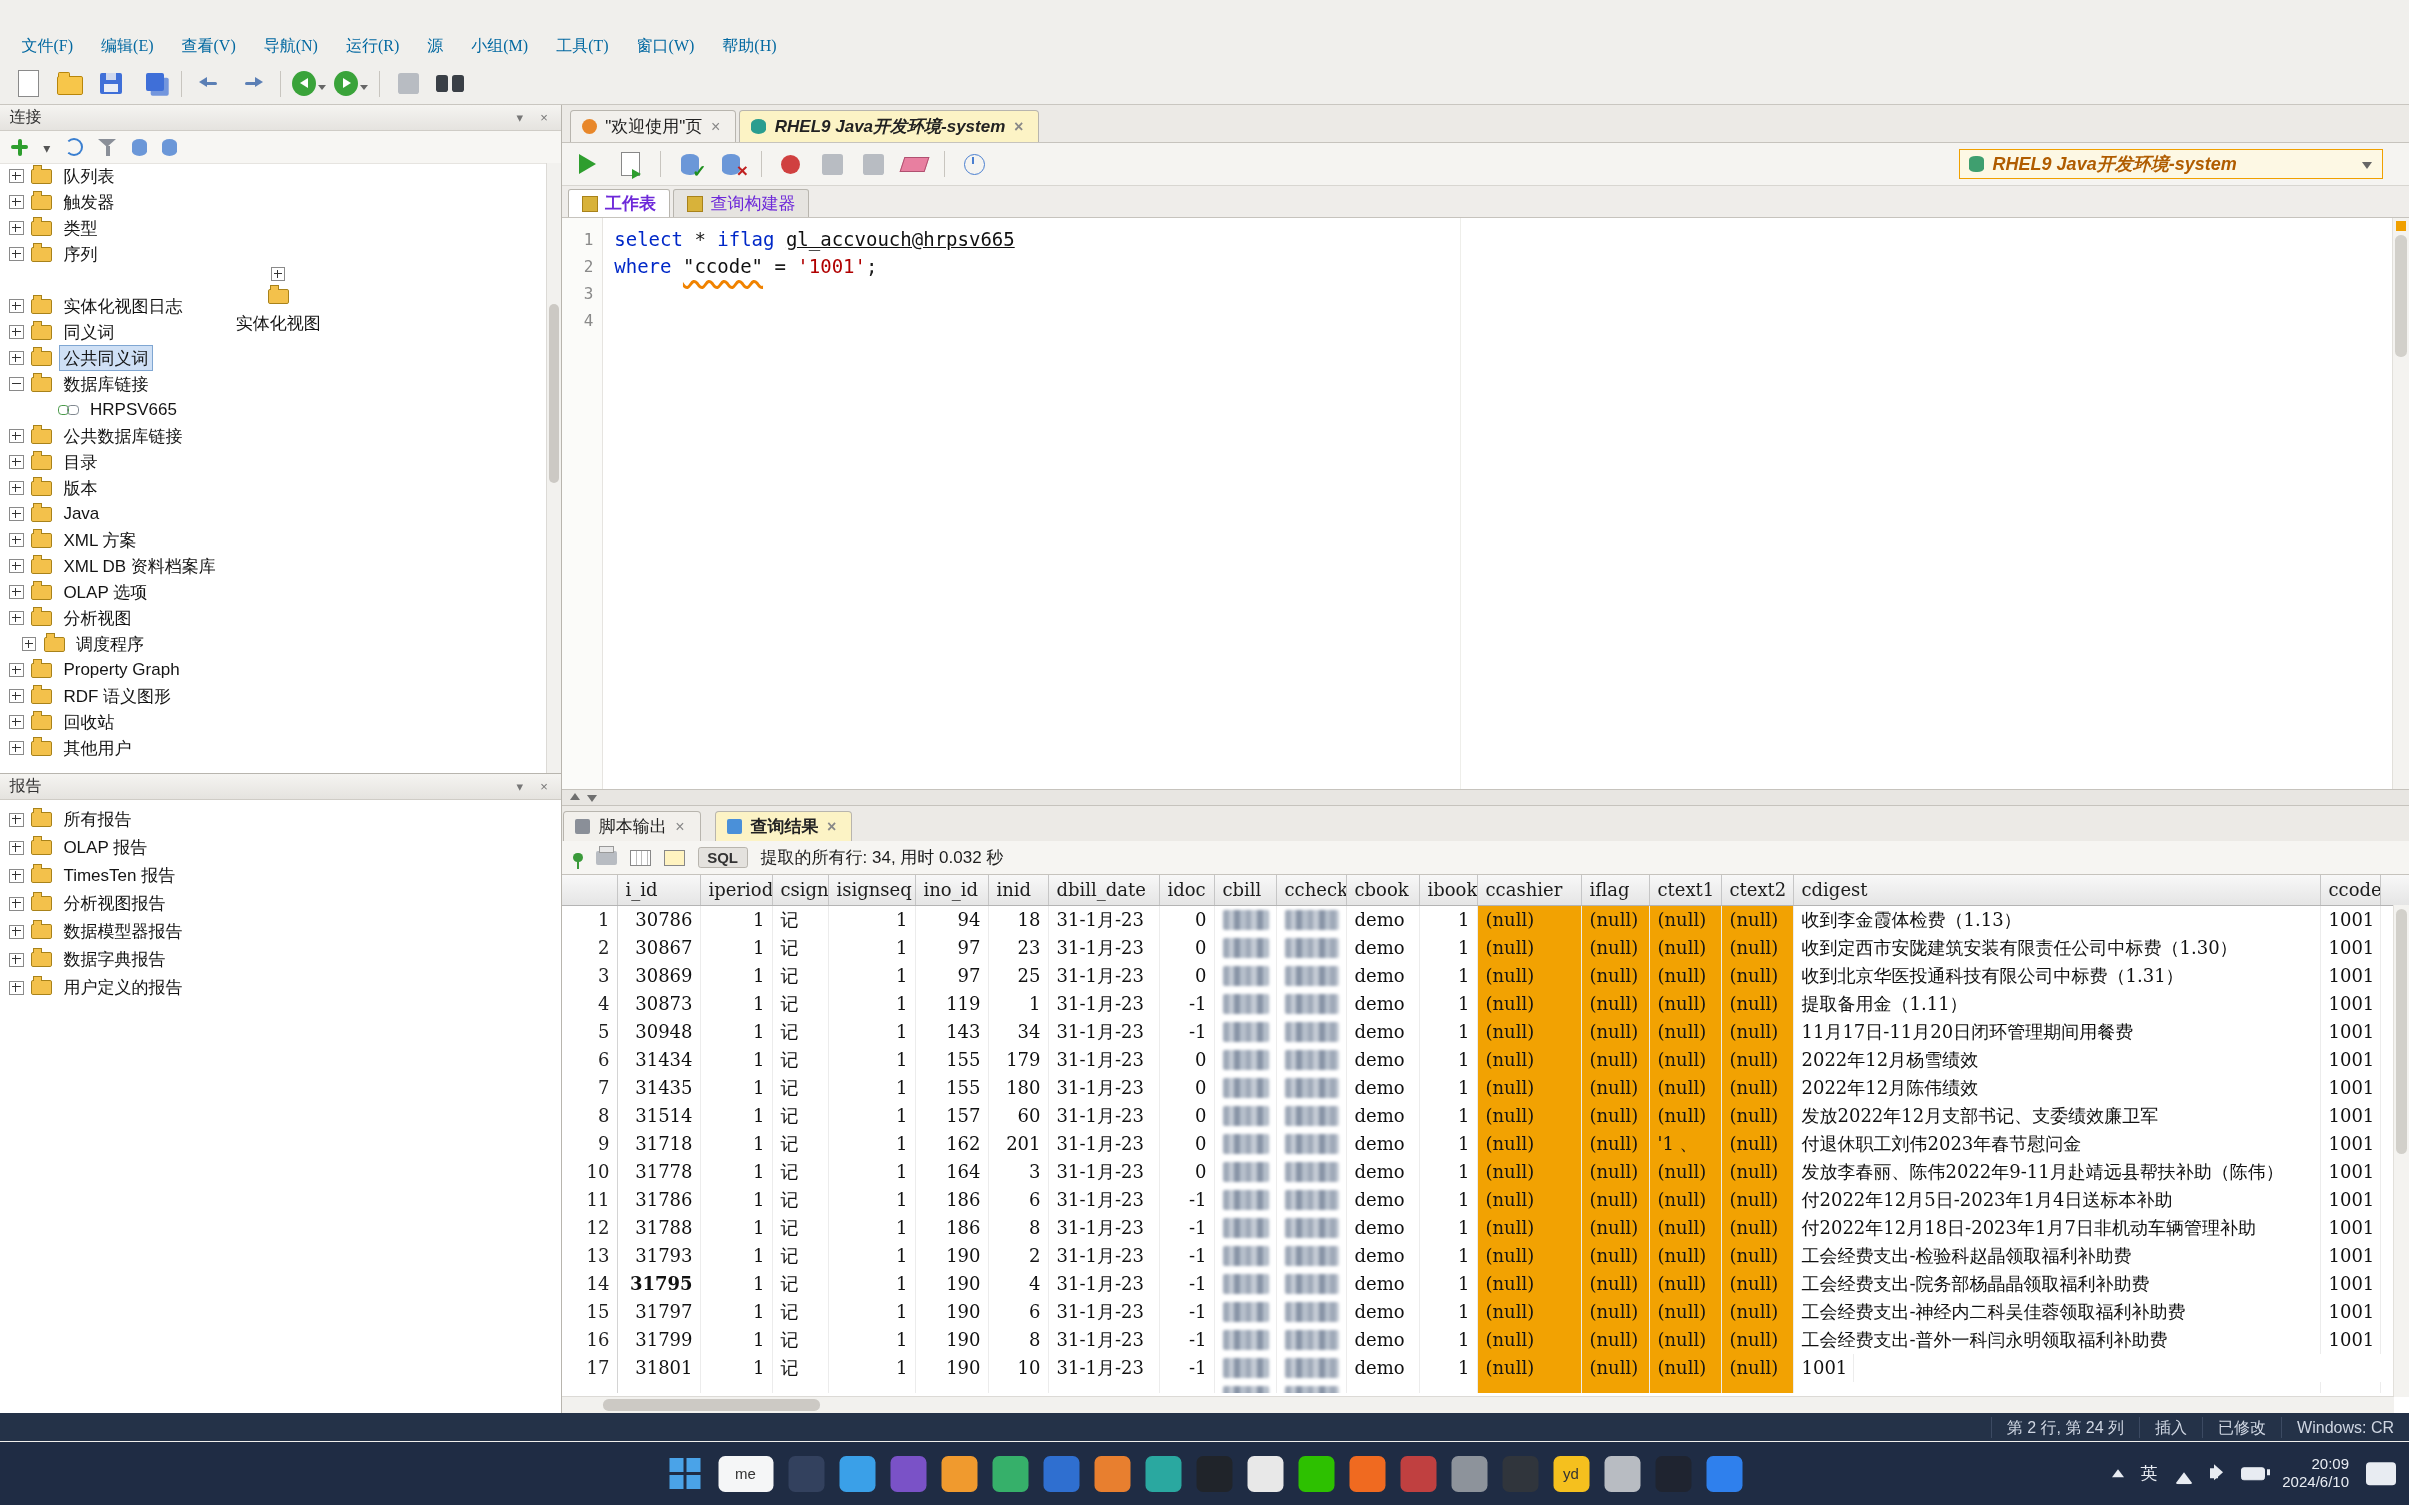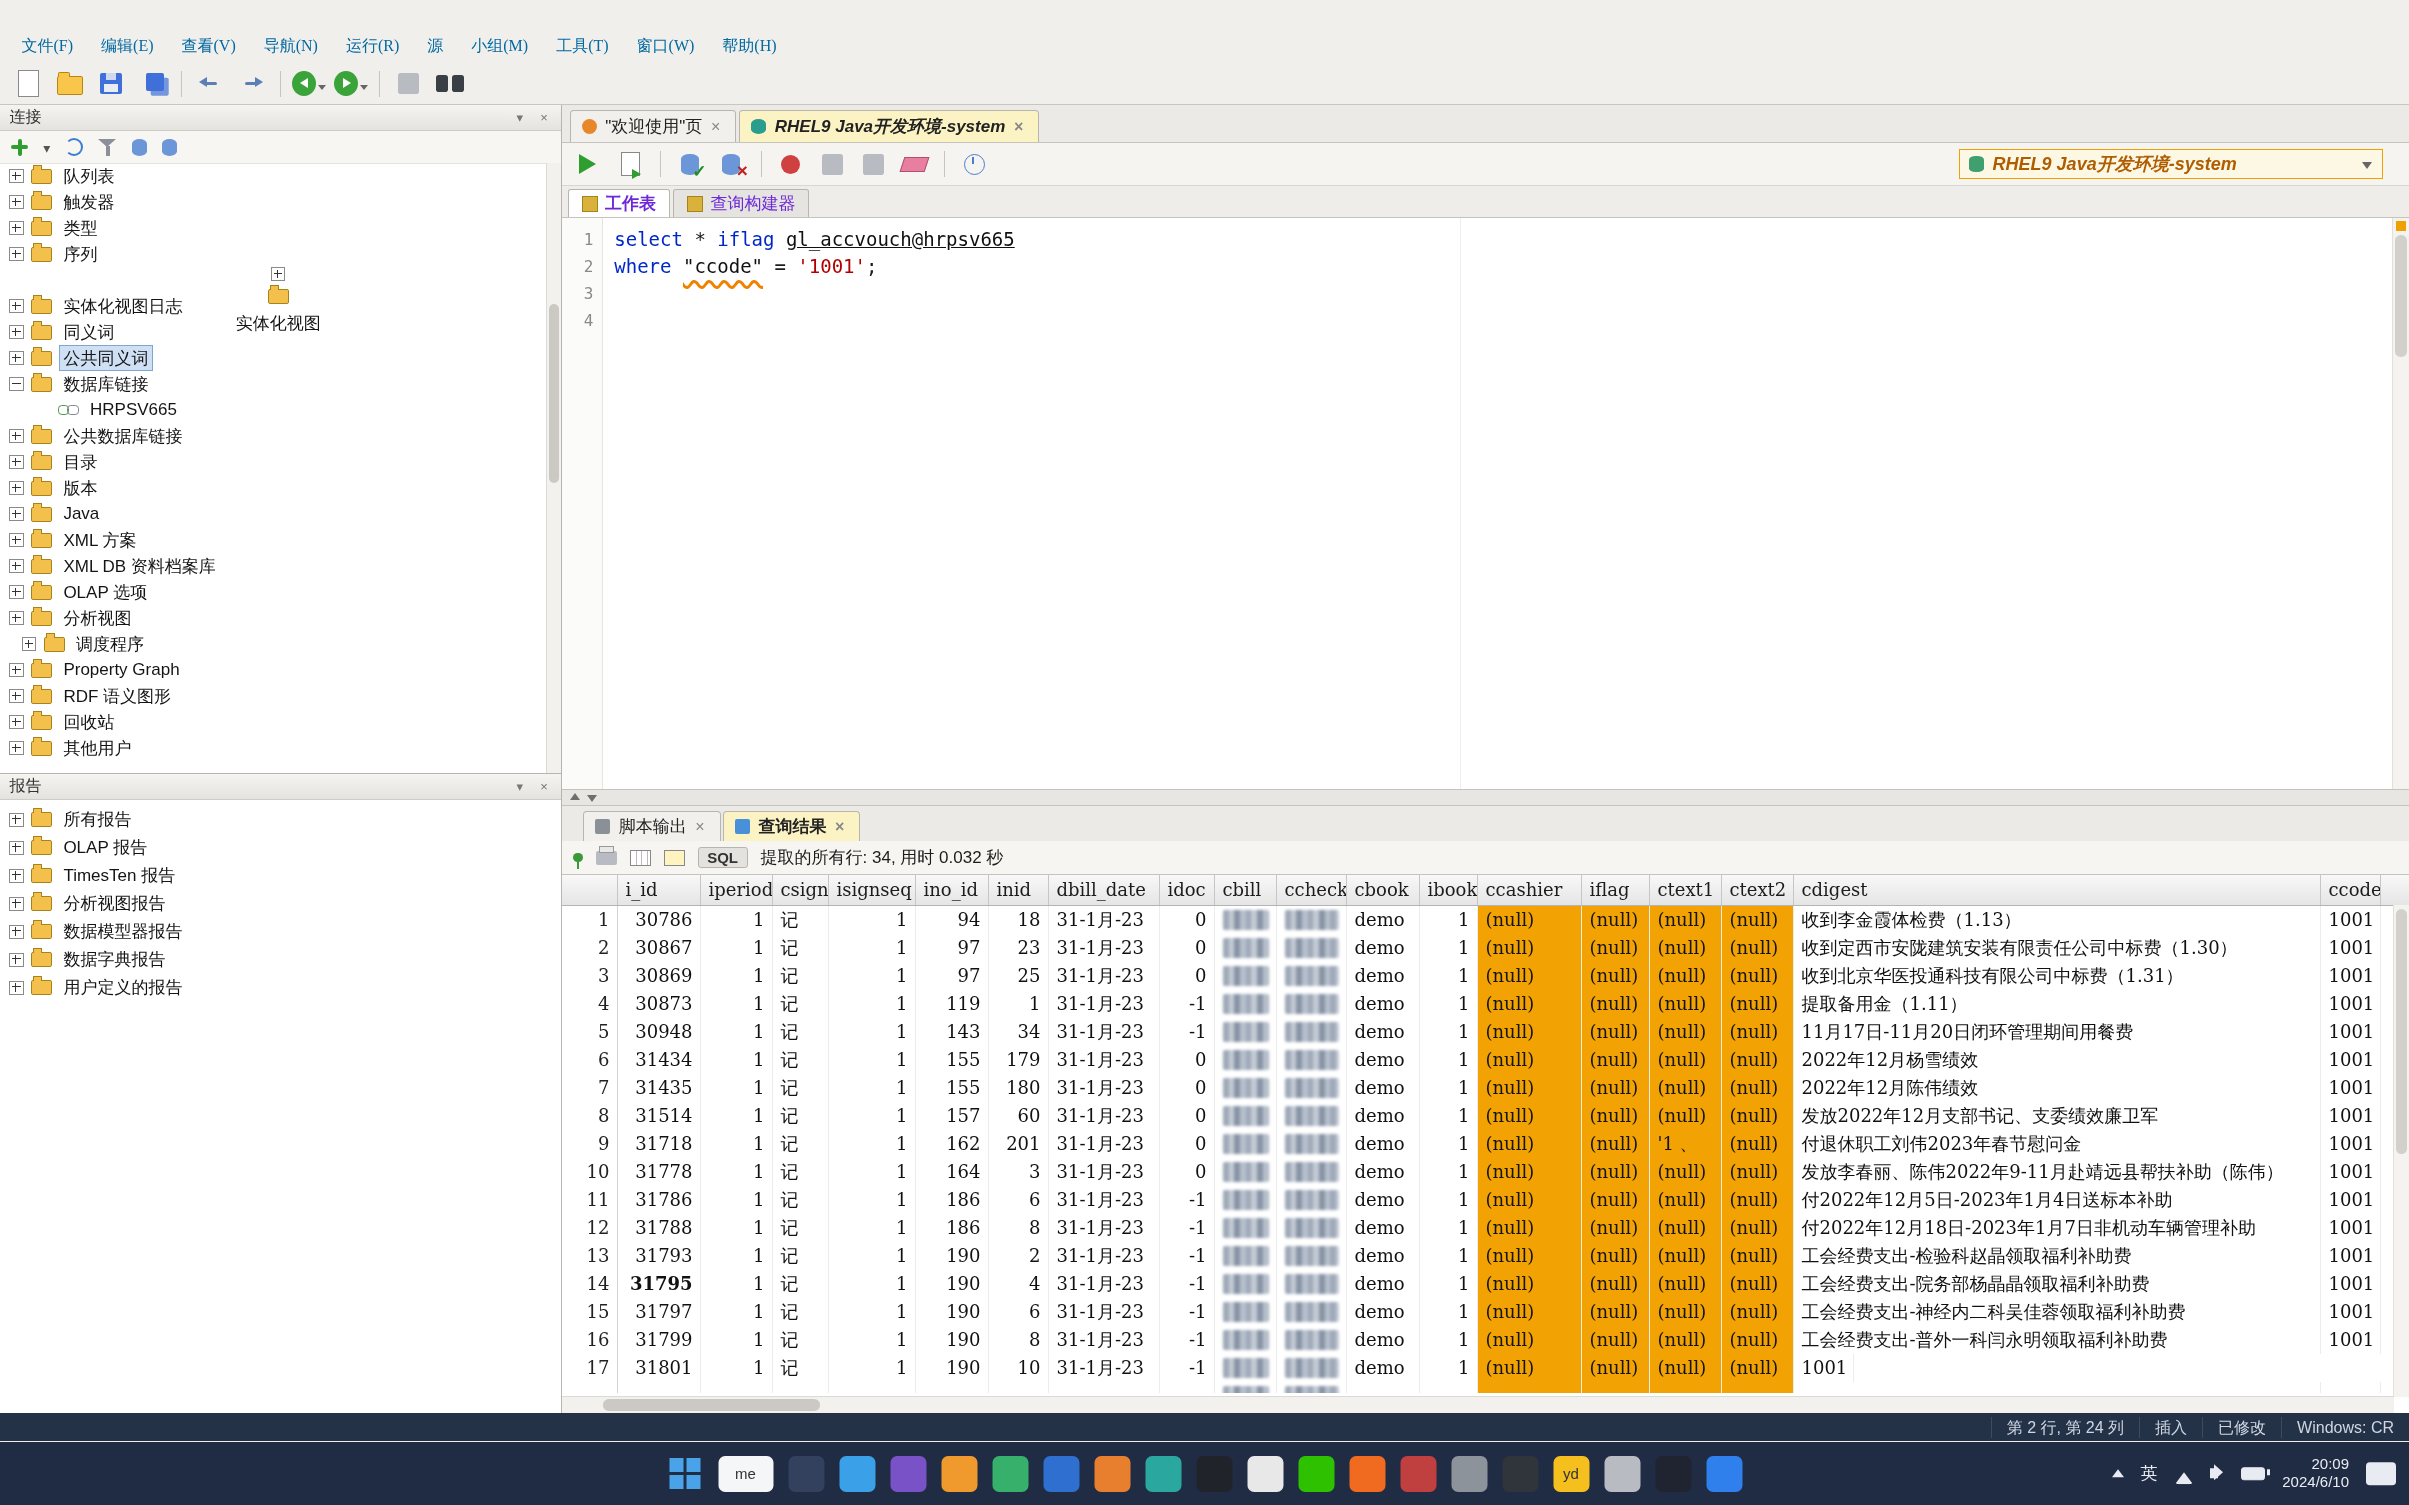--- a/index.html
+++ b/index.html
@@ -131,21 +131,21 @@
   .c-mark{color:#101010;text-decoration:underline;text-decoration-style:wavy;text-decoration-color:#f08200;text-decoration-thickness:2.8px;text-underline-offset:6.6px;}
   .margin-guide{position:absolute;left:898px;top:0;bottom:0;border-left:0.9px solid #eeeeea;}
   .ed-vscroll{position:absolute;right:0;top:0;bottom:0;width:16px;background:#f4f3f0;border-left:0.9px solid #e2e0db;}
   .ed-vthumb{position:absolute;top:17px;left:1.9px;right:1.9px;height:122px;background:#d2d0ca;border-radius:5.6px;}
   .ed-mark{position:absolute;right:2.8px;top:2.8px;width:10.4px;height:10.4px;background:#f0a000;}
 
   .splitter{position:absolute;top:684px;left:0;right:0;height:17px;background:#e8e6e2;border-top:0.9px solid #c6c3bd;border-bottom:0.9px solid #c6c3bd;display:flex;align-items:center;padding-left:7.5px;gap:7.5px;box-sizing:border-box;}
   .sp-up{width:0;height:0;border:5.6px solid transparent;border-bottom:7.5px solid #6f6f6f;margin-top:-6.6px;}
   .sp-down{width:0;height:0;border:5.6px solid transparent;border-top:7.5px solid #6f6f6f;margin-top:7.5px;}
 
-  .res-tabs{position:absolute;top:701px;height:36px;left:0;right:0;background:#eceae6;border-bottom:0.9px solid #c6c3bd;display:flex;align-items:flex-end;padding-left:21px;gap:2px;box-sizing:border-box;}
+  .res-tabs{position:absolute;top:701px;height:36px;left:0;right:0;background:#eceae6;border-bottom:0.9px solid #c6c3bd;display:flex;align-items:flex-end;padding-left:1px;gap:14px;box-sizing:border-box;}
   .rtab{height:29px;font-size:17px;}
   .rtab.active{background:#fcf3c5;font-style:normal;font-weight:bold;}
 
   .res-toolbar{position:absolute;top:736px;height:34px;left:0;right:0;border-bottom:0.9px solid #c6c3bd;display:flex;align-items:center;gap:13px;padding:0 11.3px;background:#f6f5f2;font-size:17px;box-sizing:border-box;}
   .rt-pin{width:9.4px;height:9.4px;background:#3a9a3a;border-radius:50%;position:relative;}
   .rt-pin::after{content:"";position:absolute;left:3.8px;top:8.5px;width:1.9px;height:7.5px;background:#3a9a3a;}
   .rt-print{width:21px;height:14px;background:#b8bcc2;border-radius:1.9px;position:relative;}
   .rt-print::before{content:"";position:absolute;left:3.8px;top:-4.7px;width:12.2px;height:5.6px;background:#e8e8e8;border:0.9px solid #999;}
   .rt-grid{width:19px;height:14px;border:0.9px solid #888;background:repeating-linear-gradient(90deg,#fff 0 4.7px,#bbb 4.7px 5.6px);}
   .rt-pencil{width:19px;height:14px;border:0.9px solid #888;background:#fff3c0;}

